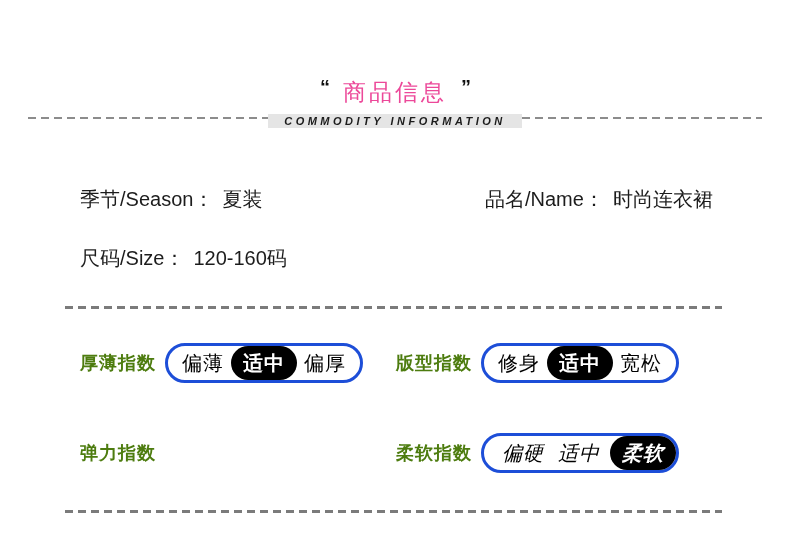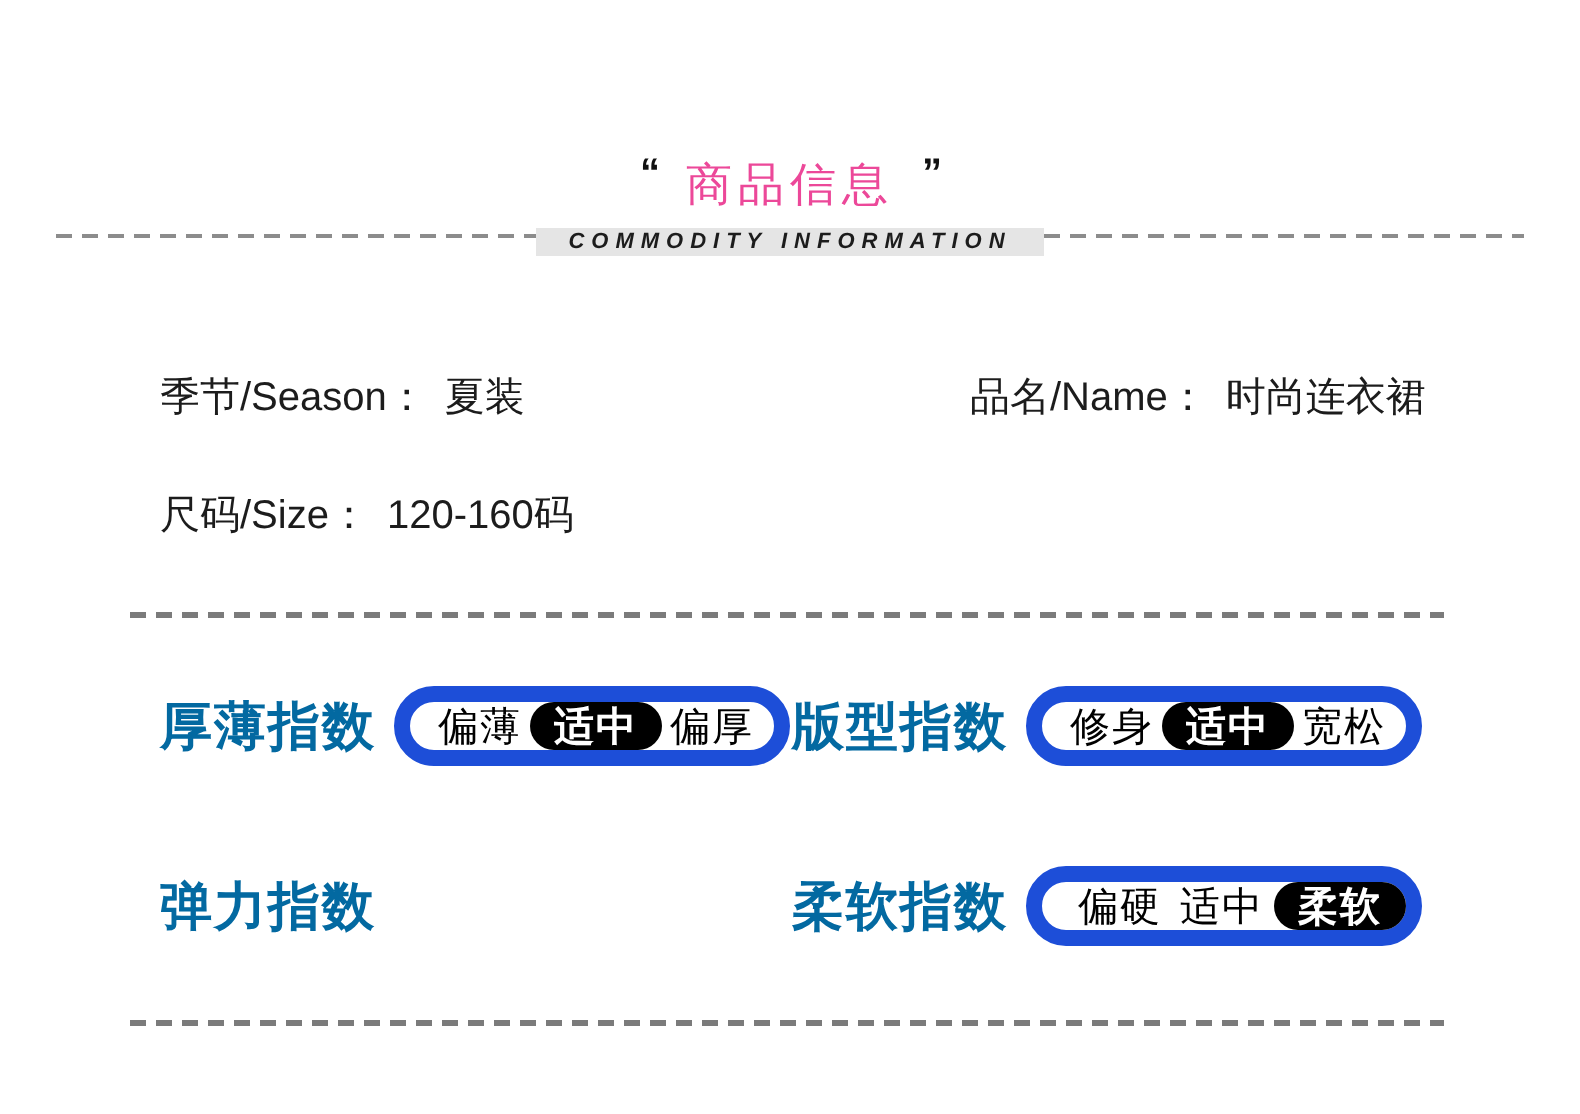--- a/index.html
+++ b/index.html
@@ -57,31 +57,31 @@
   }
   .divider.mid { top:306px; }
   .divider.bottom { top:510px; }
   
   .index-grid {
     position:absolute; top:343px; left:80px;
     display:grid; grid-template-columns:316px auto; row-gap:50px;
   }
   .idx-row { display:flex; align-items:center; gap:9px; height:40px; }
   .idx-label {
-    font-size:26px; font-weight:bold; color:#0369a1;
+    font-size:18px; font-weight:bold; color:#4d7c0f;
     letter-spacing:1px; line-height:40px; white-space:nowrap;
   }
   .pill {
     width:198px; height:40px;
-    border:8px solid #1d4ed8; border-radius:20px;
+    border:3px solid #1d4ed8; border-radius:20px;
     display:flex; align-items:stretch; justify-content:space-between;
   }
   .pill.sel-mid   { padding:0 10px; }
   .pill.sel-start { padding:0 14px 0 0; }
-  .pill.sel-end   { padding:0 0 0 14px; }
+  .pill.sel-end   { padding:0 0 0 14px;font-style:italic; }
   .opt {
     display:flex; align-items:center;
     font-size:20px; color:#000; letter-spacing:1px;
     padding:0 4px; white-space:nowrap;
   }
   .opt.sel {
     background:#000; color:#fff; font-weight:bold;
     border-radius:17px; padding:0 12px;
   }
 </style>

